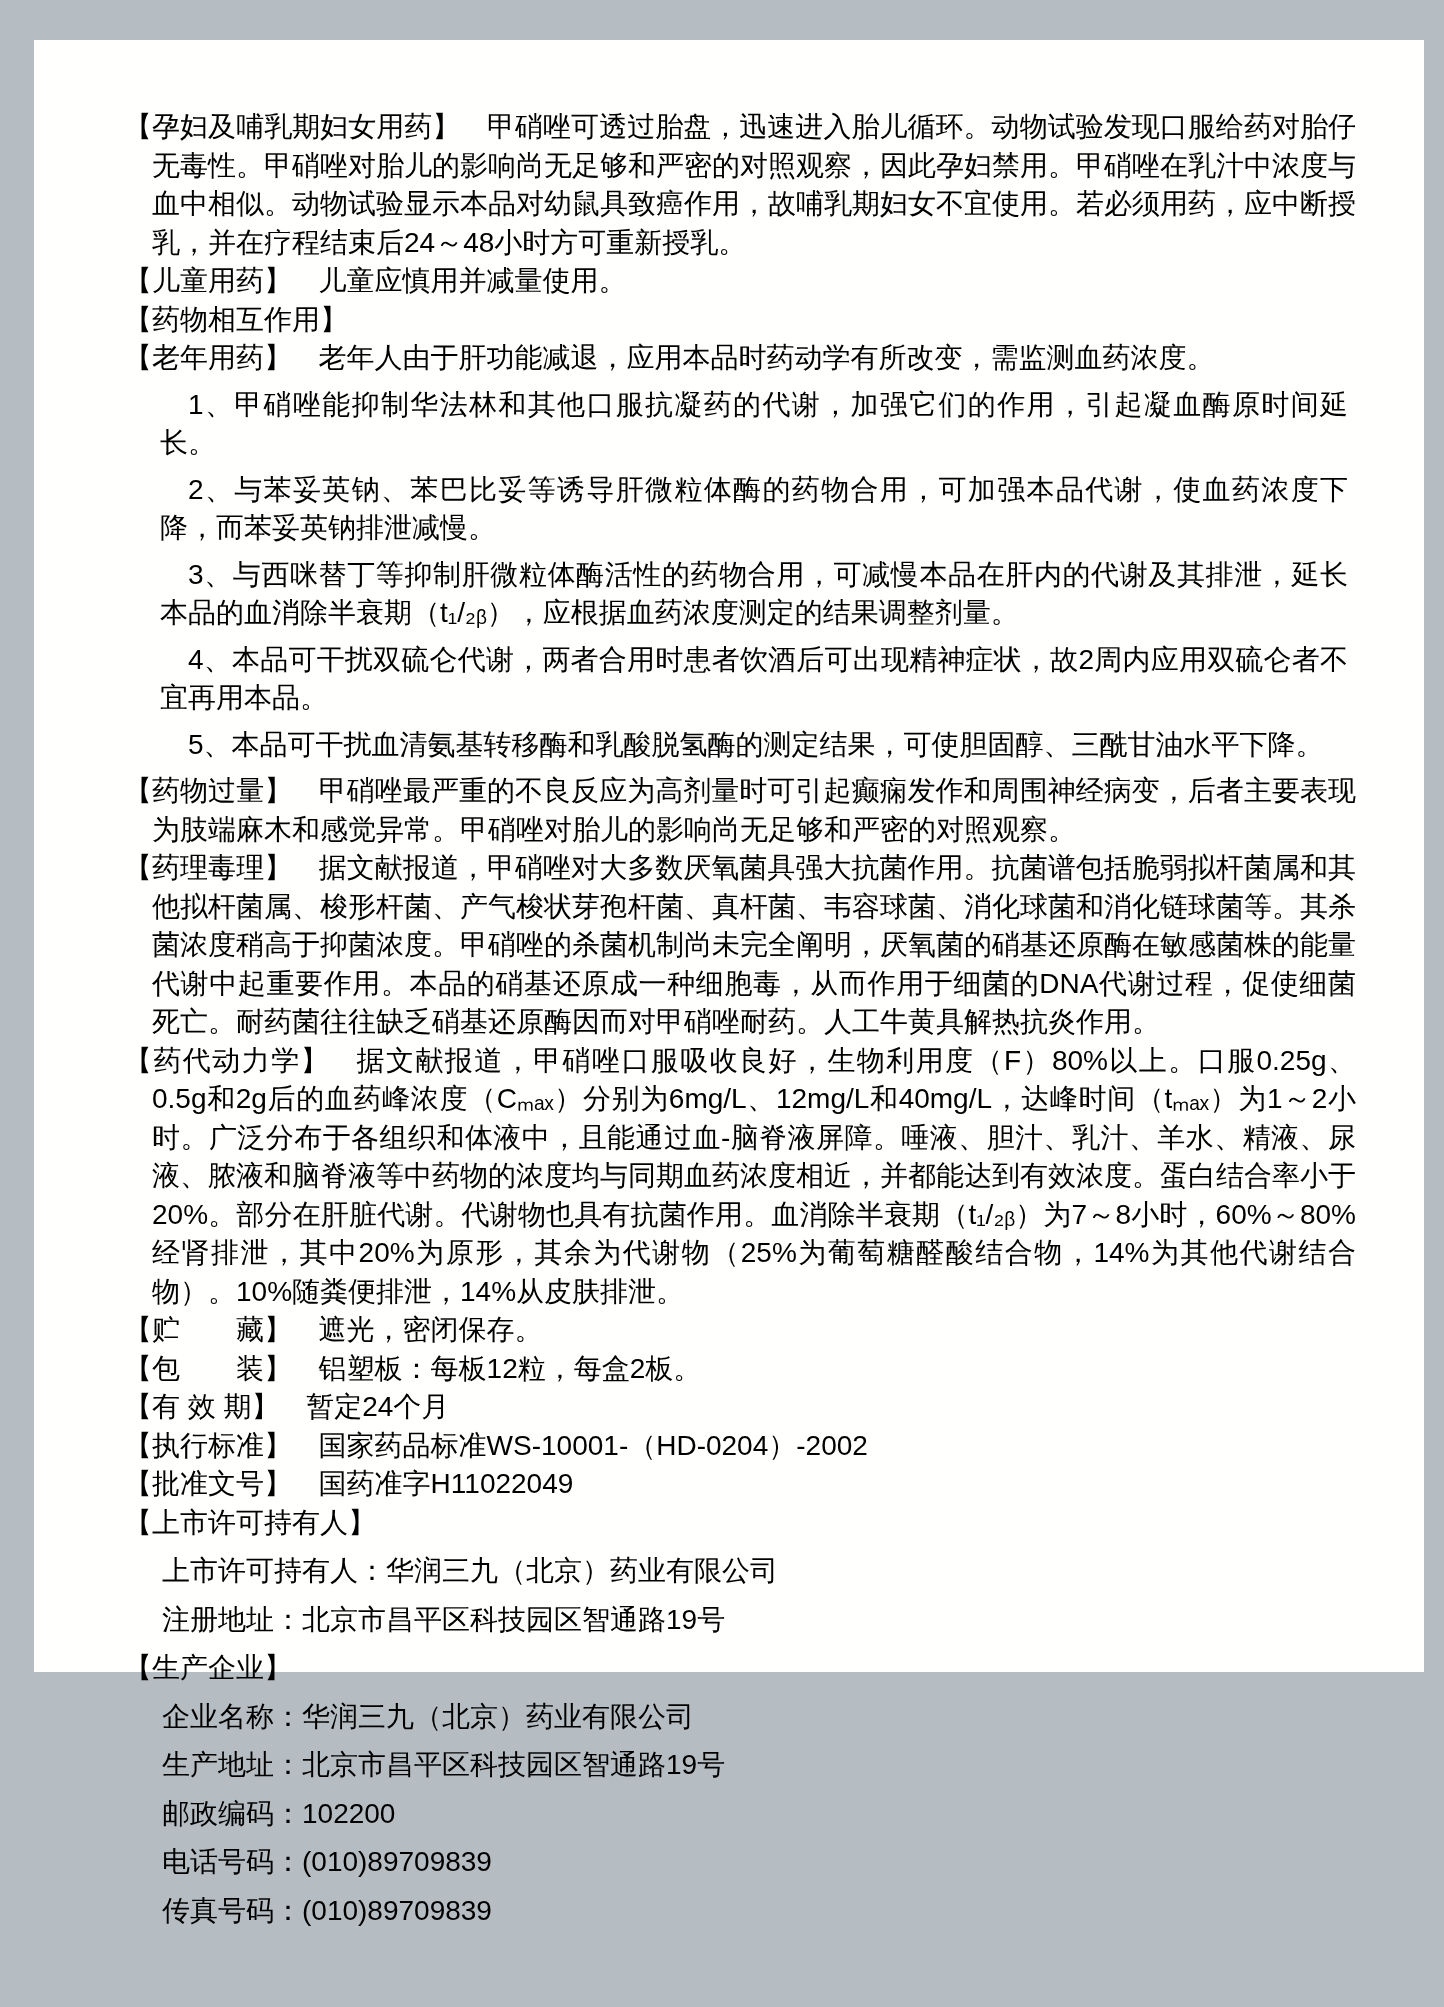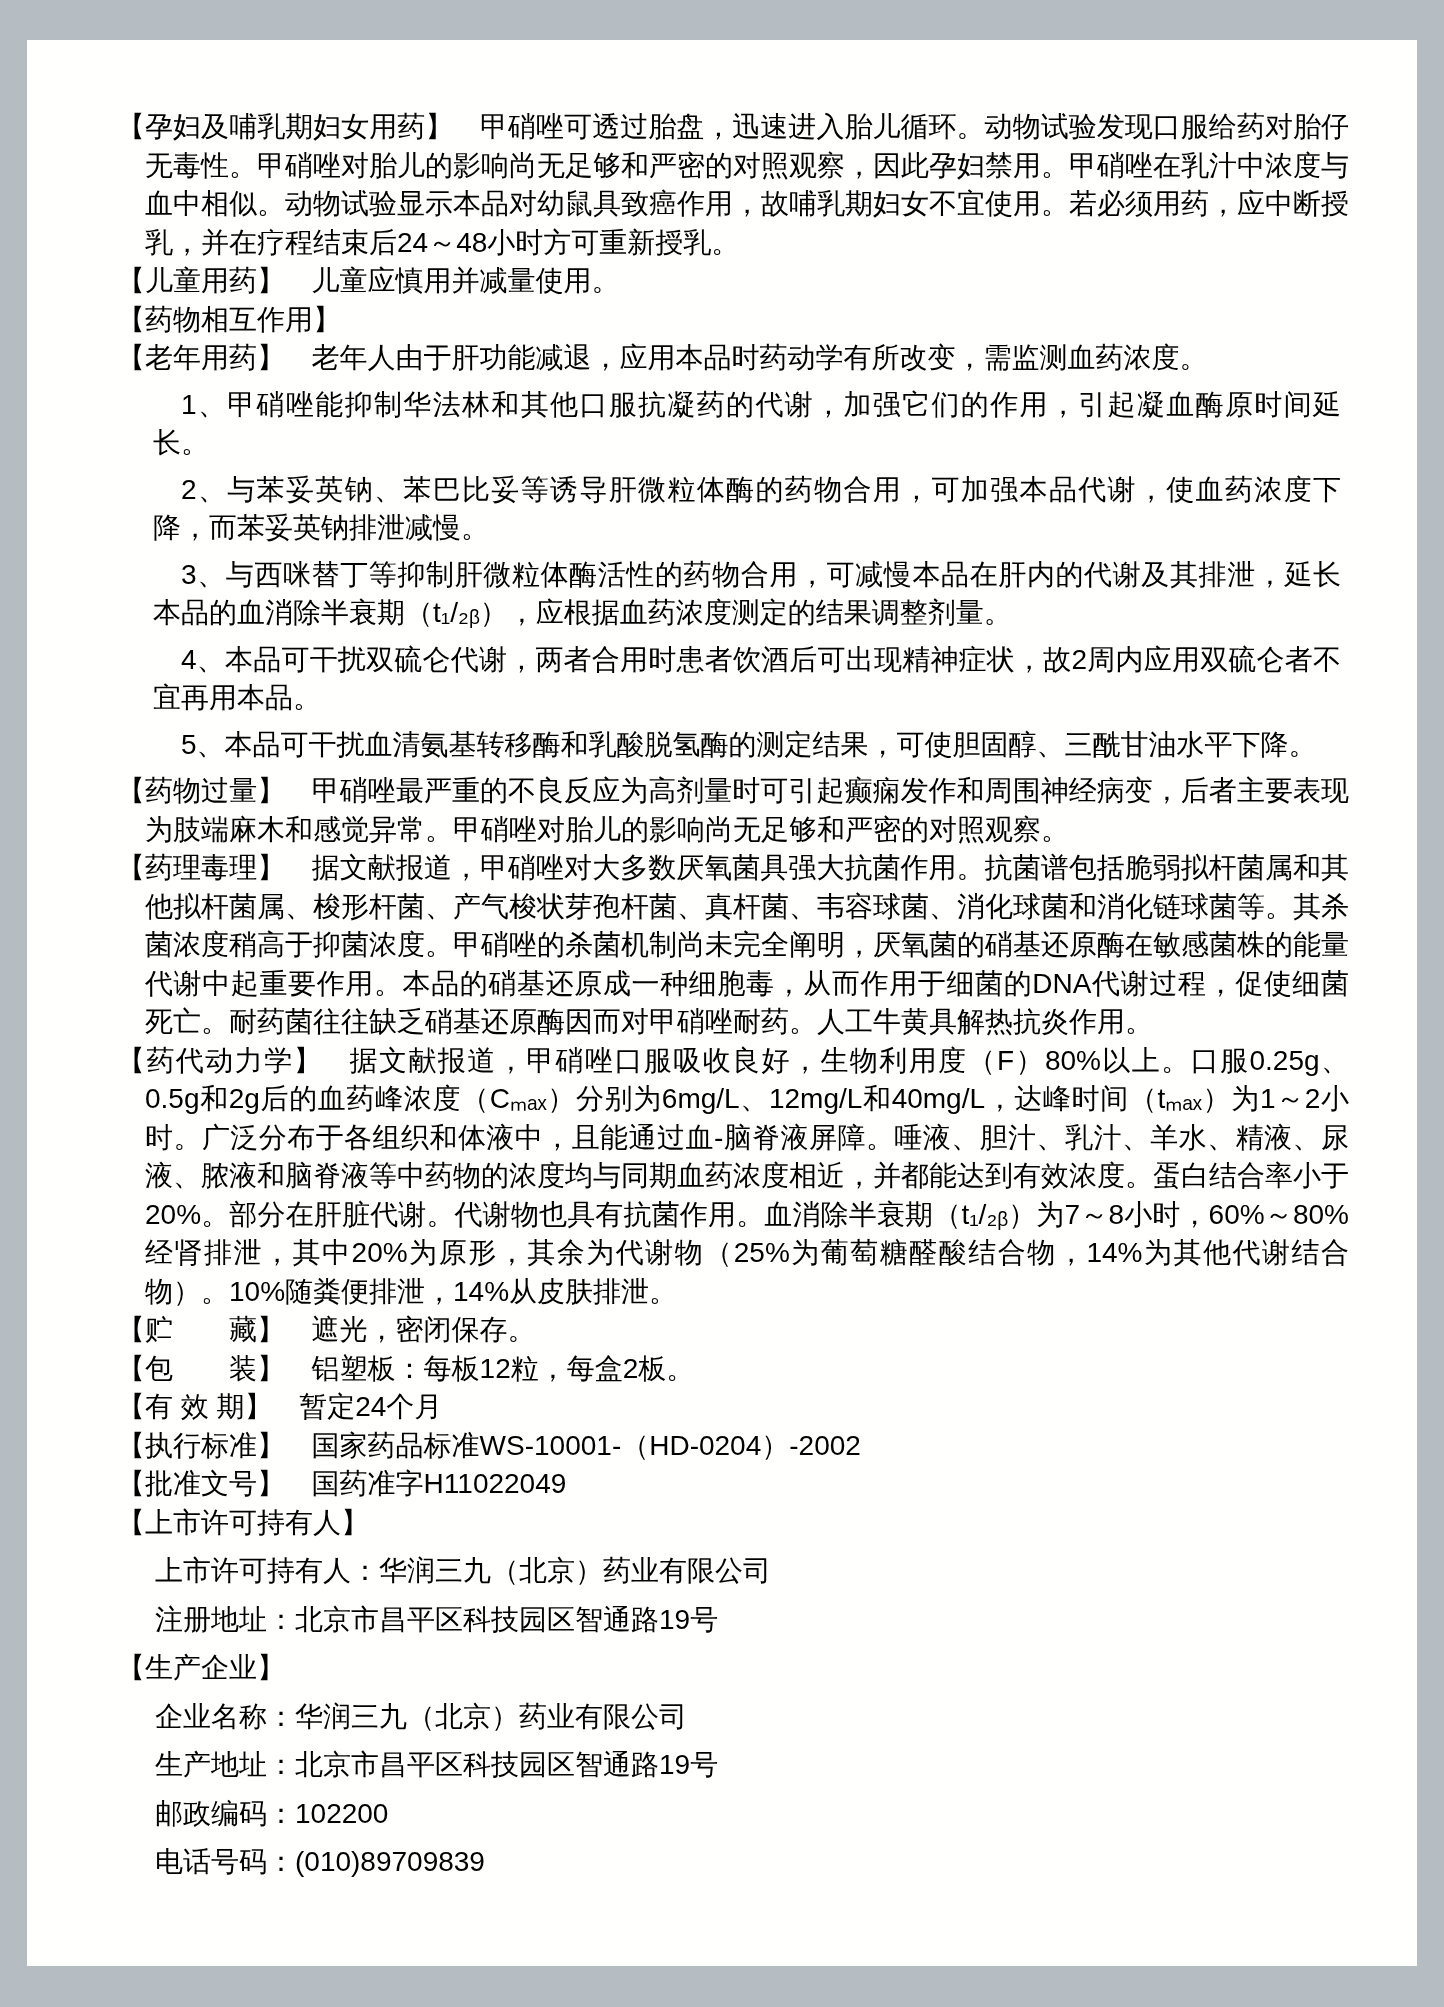--- a/index.html
+++ b/index.html
@@ -9,24 +9,24 @@
   }
   .screen {
     position: relative;
     width: 1444px;
     height: 2007px;
     background: #b6bdc2;
     overflow: hidden;
   }
   .paper {
     position: absolute;
-    left: 27px;
+    left: 34px;
     top: 40px;
     width: 1390px;
-    height: 1926px;
+    height: 1632px;
     background: #fffffd;
   }
   .doc {
     position: absolute;
     left: 90px;
     top: 68px;
     width: 1232px;
     color: #000;
     font-size: 28px;
     line-height: 38.5px;
@@ -115,16 +115,17 @@
       <div class="subline">上市许可持有人：华润三九（北京）药业有限公司</div>
       <div class="subline">注册地址：北京市昌平区科技园区智通路19号</div>
 
       <div class="para">
         <span class="lab">【生产企业】</span>
       </div>
       <div class="subline">企业名称：华润三九（北京）药业有限公司</div>
       <div class="subline">生产地址：北京市昌平区科技园区智通路19号</div>
       <div class="subline">邮政编码：102200</div>
       <div class="subline">电话号码：(010)89709839</div>
+      <div class="subline">传真号码：(010)89709839</div>
 
     </div>
   </div>
 </div>
 
 </body></html>

